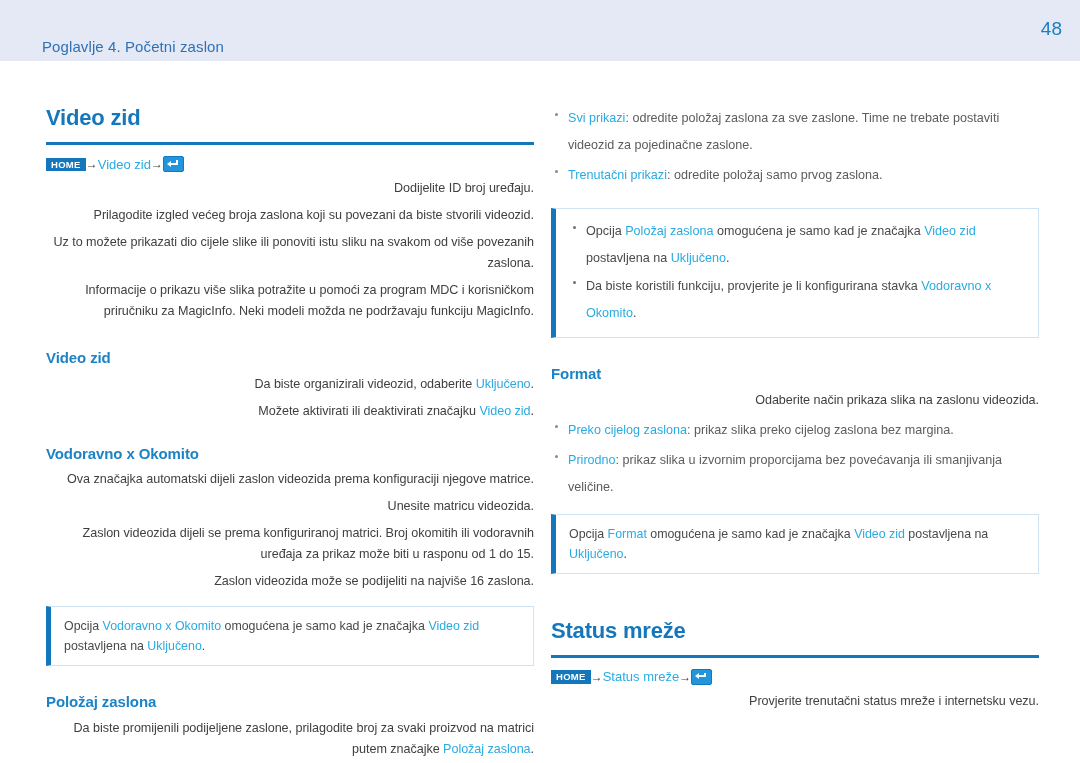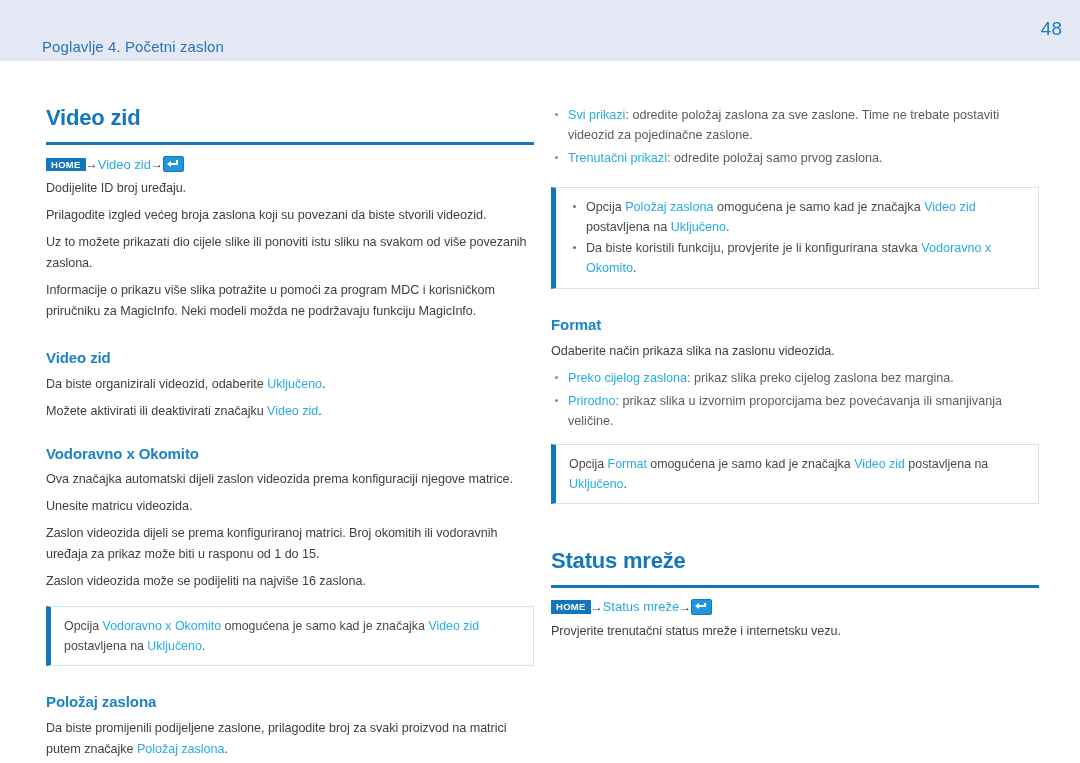--- a/index.html
+++ b/index.html
@@ -151,39 +151,40 @@
     border-right: 4px solid #ffffff;
   }
 
   
   p.body {
     font-size: 12.6px;
     line-height: 21px;
     margin: 0 0 0 0;
     color: #3f3f3f;
     letter-spacing: -0.05px;
+    text-align: right;
   }
   p.body + p.body { margin-top: 6px; }
   .spacer-6 { height: 6px; }
   .spacer-10 { height: 10px; }
   .spacer-14 { height: 14px; }
 
   .lnk { color: #29abe2; }
 
   
   ul.bullets {
     list-style: none;
     margin: 0;
     padding: 0;
   }
   ul.bullets > li {
     position: relative;
     padding-left: 17px;
     font-size: 12.6px;
-    line-height: 20px;
+    line-height: 27px;
     color: #5c5c5c;
     margin-bottom: 3px;
   }
   ul.bullets > li::before {
     content: "";
     position: absolute;
     left: 4px;
     top: 8px;
     width: 3px;
     height: 3px;

